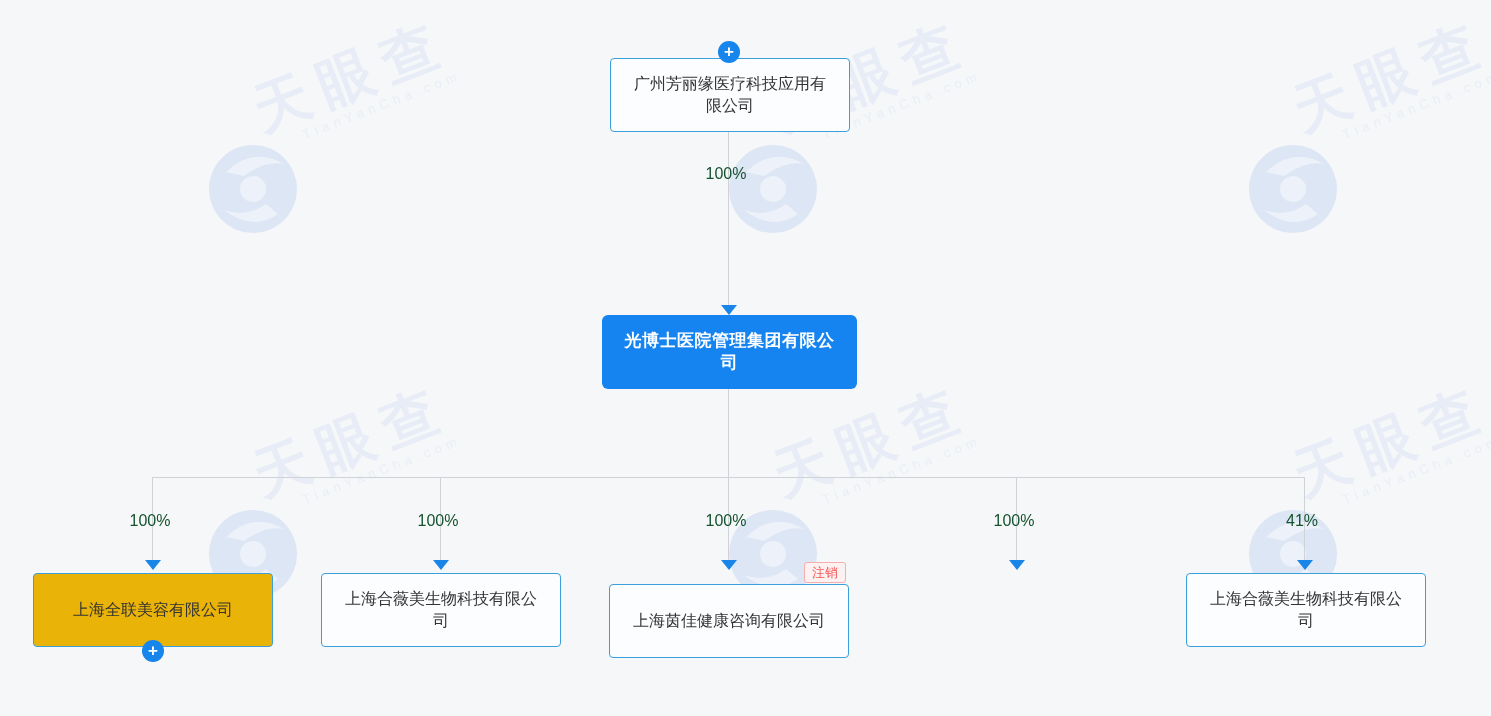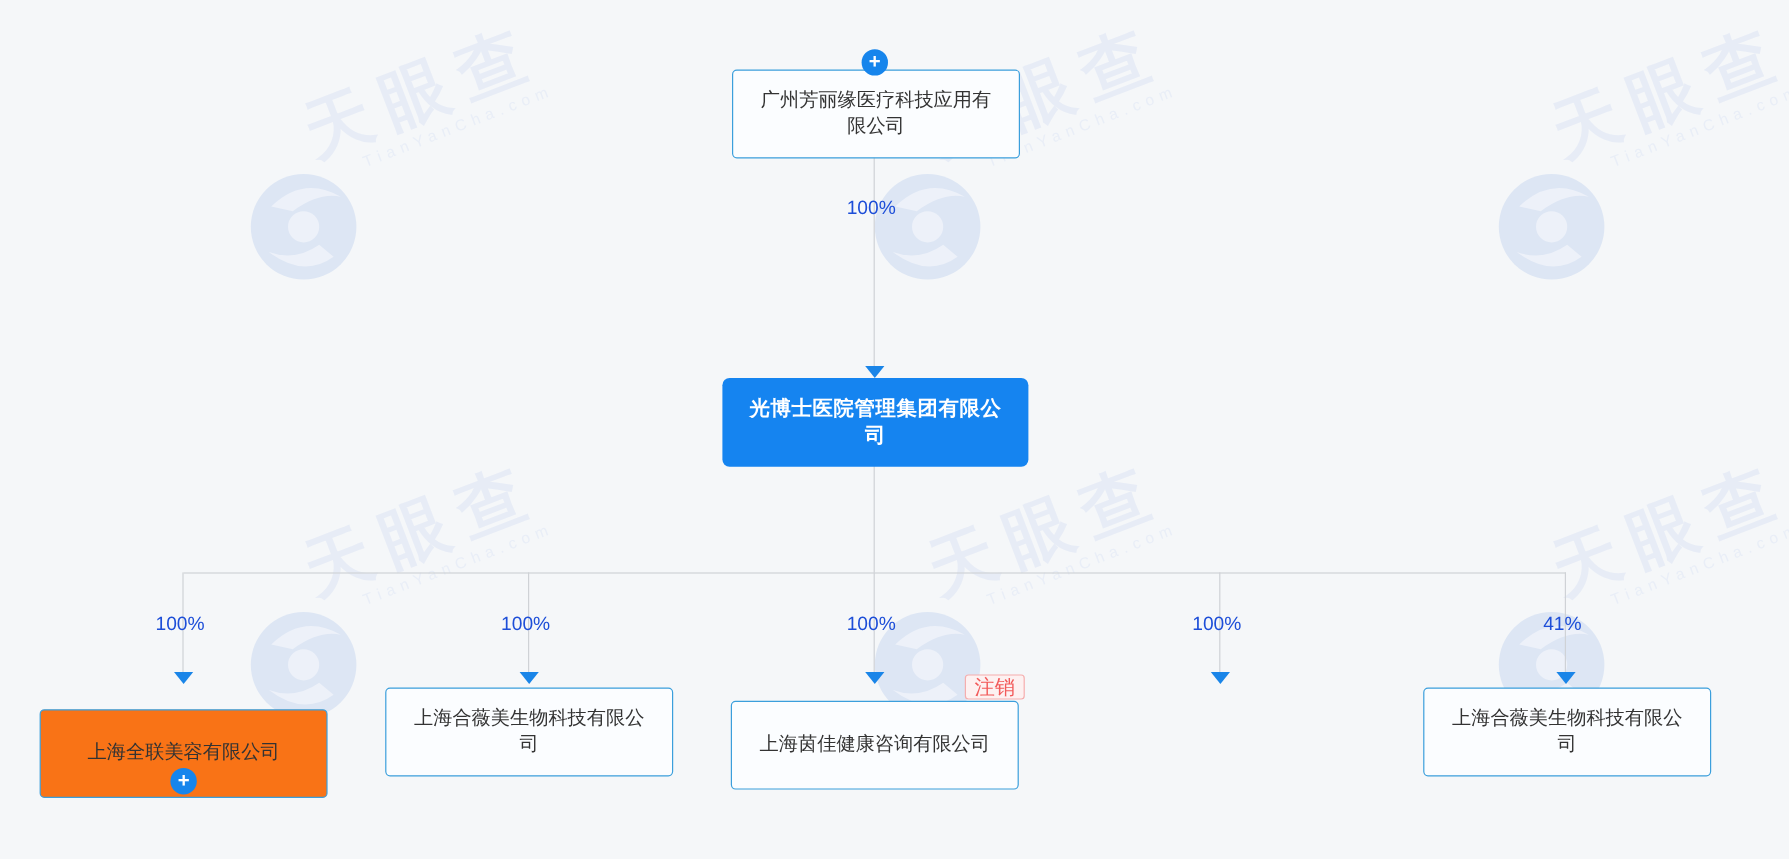--- a/index.html
+++ b/index.html
@@ -27,48 +27,48 @@
   .line.v{width:1px;}
   .line.h{height:1px;}
   .arrow-down{
     position:absolute;width:0;height:0;z-index:2;
     border-left:8px solid transparent;border-right:8px solid transparent;
     border-top:10px solid #1a85e8;
   }
   
   .pct{
     position:absolute;z-index:2;transform:translateX(-50%);
-    font-size:16px;color:#1d4ed8;white-space:nowrap;
+    font-size:16px;color:#14532d;white-space:nowrap;
   }
   
   .node{
     position:absolute;z-index:2;box-sizing:border-box;
     width:240px;height:74px;padding:0 20px;
     border:1px solid #3b9fdc;border-radius:4px;background:#fbfdff;
     display:flex;align-items:center;justify-content:center;
     text-align:center;font-size:16px;line-height:22px;color:#333;
     cursor:pointer;
   }
-  .node.highlight{background:#f97316;margin-top:18px;}
+  .node.highlight{background:#eab308;}
   .node.focus{
     width:255px;background:#1584f0;border:none;border-radius:6px;
     color:#fff;font-weight:bold;font-size:17px;letter-spacing:0.5px;
     padding:0 14px;
     font-family:Liberation Serif, serif;
   }
   
   .plus{
     position:absolute;z-index:3;width:22px;height:22px;border-radius:50%;
     background:#1685ec;color:#fff;font-size:17px;font-weight:bold;
     line-height:21px;text-align:center;cursor:pointer;
   }
   
   .badge{
     position:absolute;z-index:4;
-    font-size:17px;line-height:15px;color:#f25a5a;
+    font-size:13px;line-height:15px;color:#f25a5a;
     background:#fdf1f1;border:1px solid #f5aeae;border-radius:3px;
     padding:2px 7px;
   }
 </style>
 </head>
 <body>
 
 <div class="canvas">
 
   <div class="wm" style="left:208px;top:52px">

